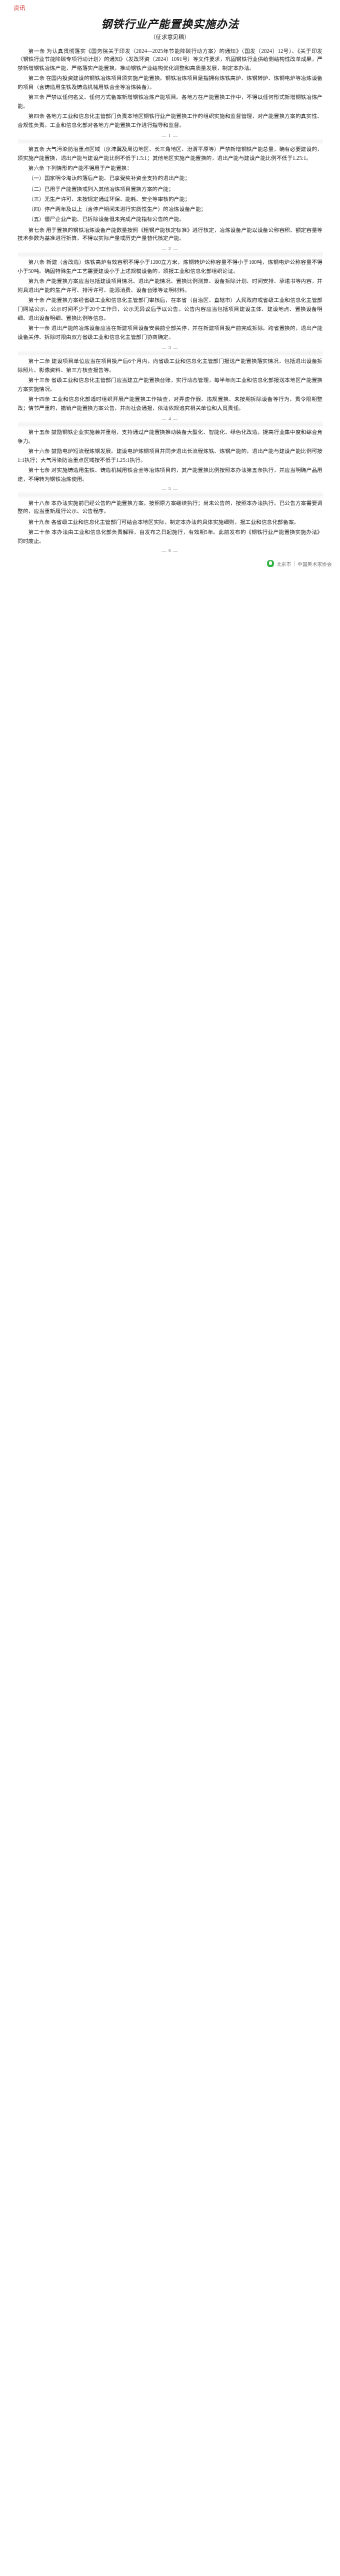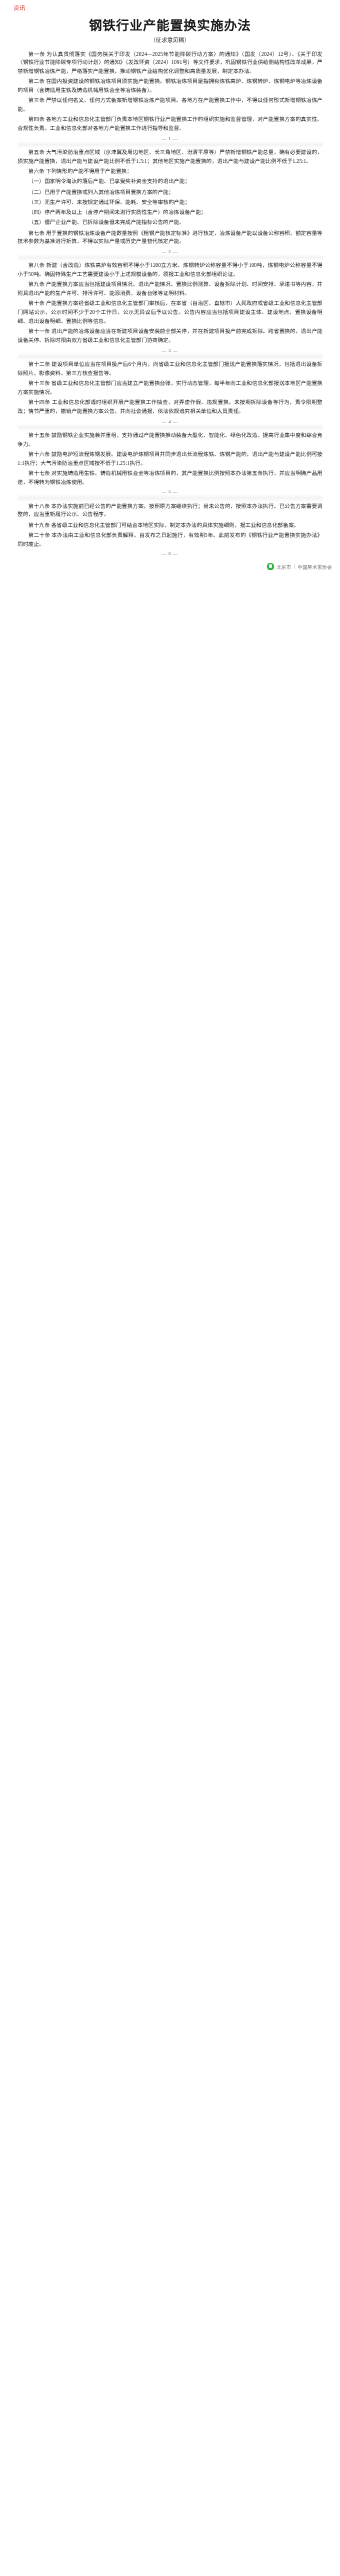--- a/index.html
+++ b/index.html
@@ -23,25 +23,26 @@
   }
   .top-bar .mark{
     display:inline-block;
     font-size:5.7px;
     color:#cf2b24;
     letter-spacing:0.5px;
     font-family:"Liberation Sans", sans-serif;
   }
   .doc-title{
     text-align:center;
-    font-size:13px;
+    font-size:11px;
     font-weight:bold;
     letter-spacing:0.5px;
     margin:2.1px 0 1px 0;
     font-family:"Liberation Serif", serif;
+    font-style:italic;
   }
   .doc-subtitle{
     text-align:center;
     font-size:5.7px;
     margin:0 0 5.2px 0;
     color:#222;
   }
   .sheet{
     padding:0 17.5px;
     box-sizing:border-box;

